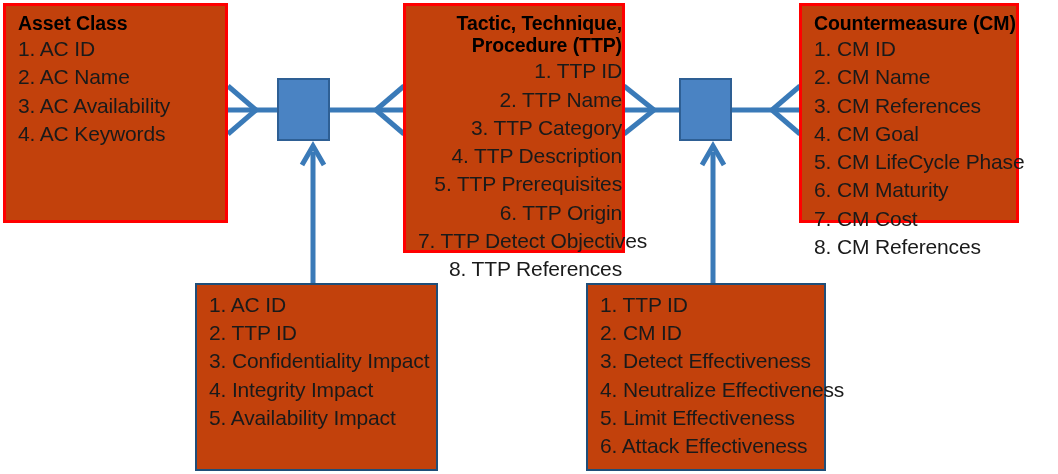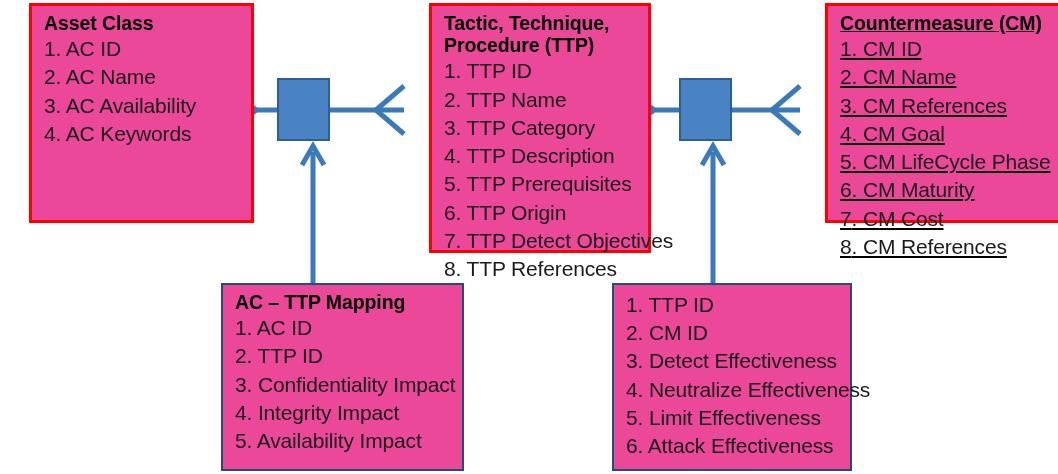--- a/index.html
+++ b/index.html
@@ -16,23 +16,22 @@
     width: 1058px;
     height: 474px;
     background: #ffffff;
     overflow: hidden;
   }
 
   
   .entity {
     position: absolute;
     box-sizing: border-box;
-    background: #ec4899;
+    background: #c2410c;
     z-index: 5;
-    margin-left: 26px;
   }
   .entity.red {
     border: 3px solid #ff0000;
   }
   .entity.navy {
     border: 2px solid #1f4e79;
   }
   .entity .inner {
     padding: 6px 0 0 12px;
   }
@@ -134,56 +133,55 @@
       <div class="ent-title">Asset Class</div>
       <ol class="ent-list">
           <li>AC ID</li>
           <li>AC Name</li>
           <li>AC Availability</li>
           <li>AC Keywords</li>
         </ol>
     </div>
   </div>
 
-  <div class="entity red" style="left:403px; top:3px; width:222px; height:250px;">
+  <div class="entity red" style="left:403px; top:3px; width:222px; height:250px;text-align:right;">
     <div class="inner">
       <div class="ent-title">Tactic, Technique,
 Procedure (TTP)</div>
       <ol class="ent-list">
           <li>TTP ID</li>
           <li>TTP Name</li>
           <li>TTP Category</li>
           <li>TTP Description</li>
           <li>TTP Prerequisites</li>
           <li>TTP Origin</li>
           <li>TTP Detect Objectives</li>
           <li>TTP References</li>
         </ol>
     </div>
   </div>
 
-  <div class="entity red" style="left:799px; top:3px; width:256px; height:220px;text-decoration:underline;">
+  <div class="entity red" style="left:799px; top:3px; width:220px; height:220px;">
     <div class="inner">
       <div class="ent-title">Countermeasure (CM)</div>
       <ol class="ent-list">
           <li>CM ID</li>
           <li>CM Name</li>
           <li>CM References</li>
           <li>CM Goal</li>
           <li>CM LifeCycle Phase</li>
           <li>CM Maturity</li>
           <li>CM Cost</li>
           <li>CM References</li>
         </ol>
     </div>
   </div>
 
   <div class="entity navy" style="left:195px; top:283px; width:243px; height:188px;">
     <div class="inner">
-      <div class="ent-title">AC – TTP Mapping</div>
       <ol class="ent-list">
           <li>AC ID</li>
           <li>TTP ID</li>
           <li>Confidentiality Impact</li>
           <li>Integrity Impact</li>
           <li>Availability Impact</li>
         </ol>
     </div>
   </div>
 

